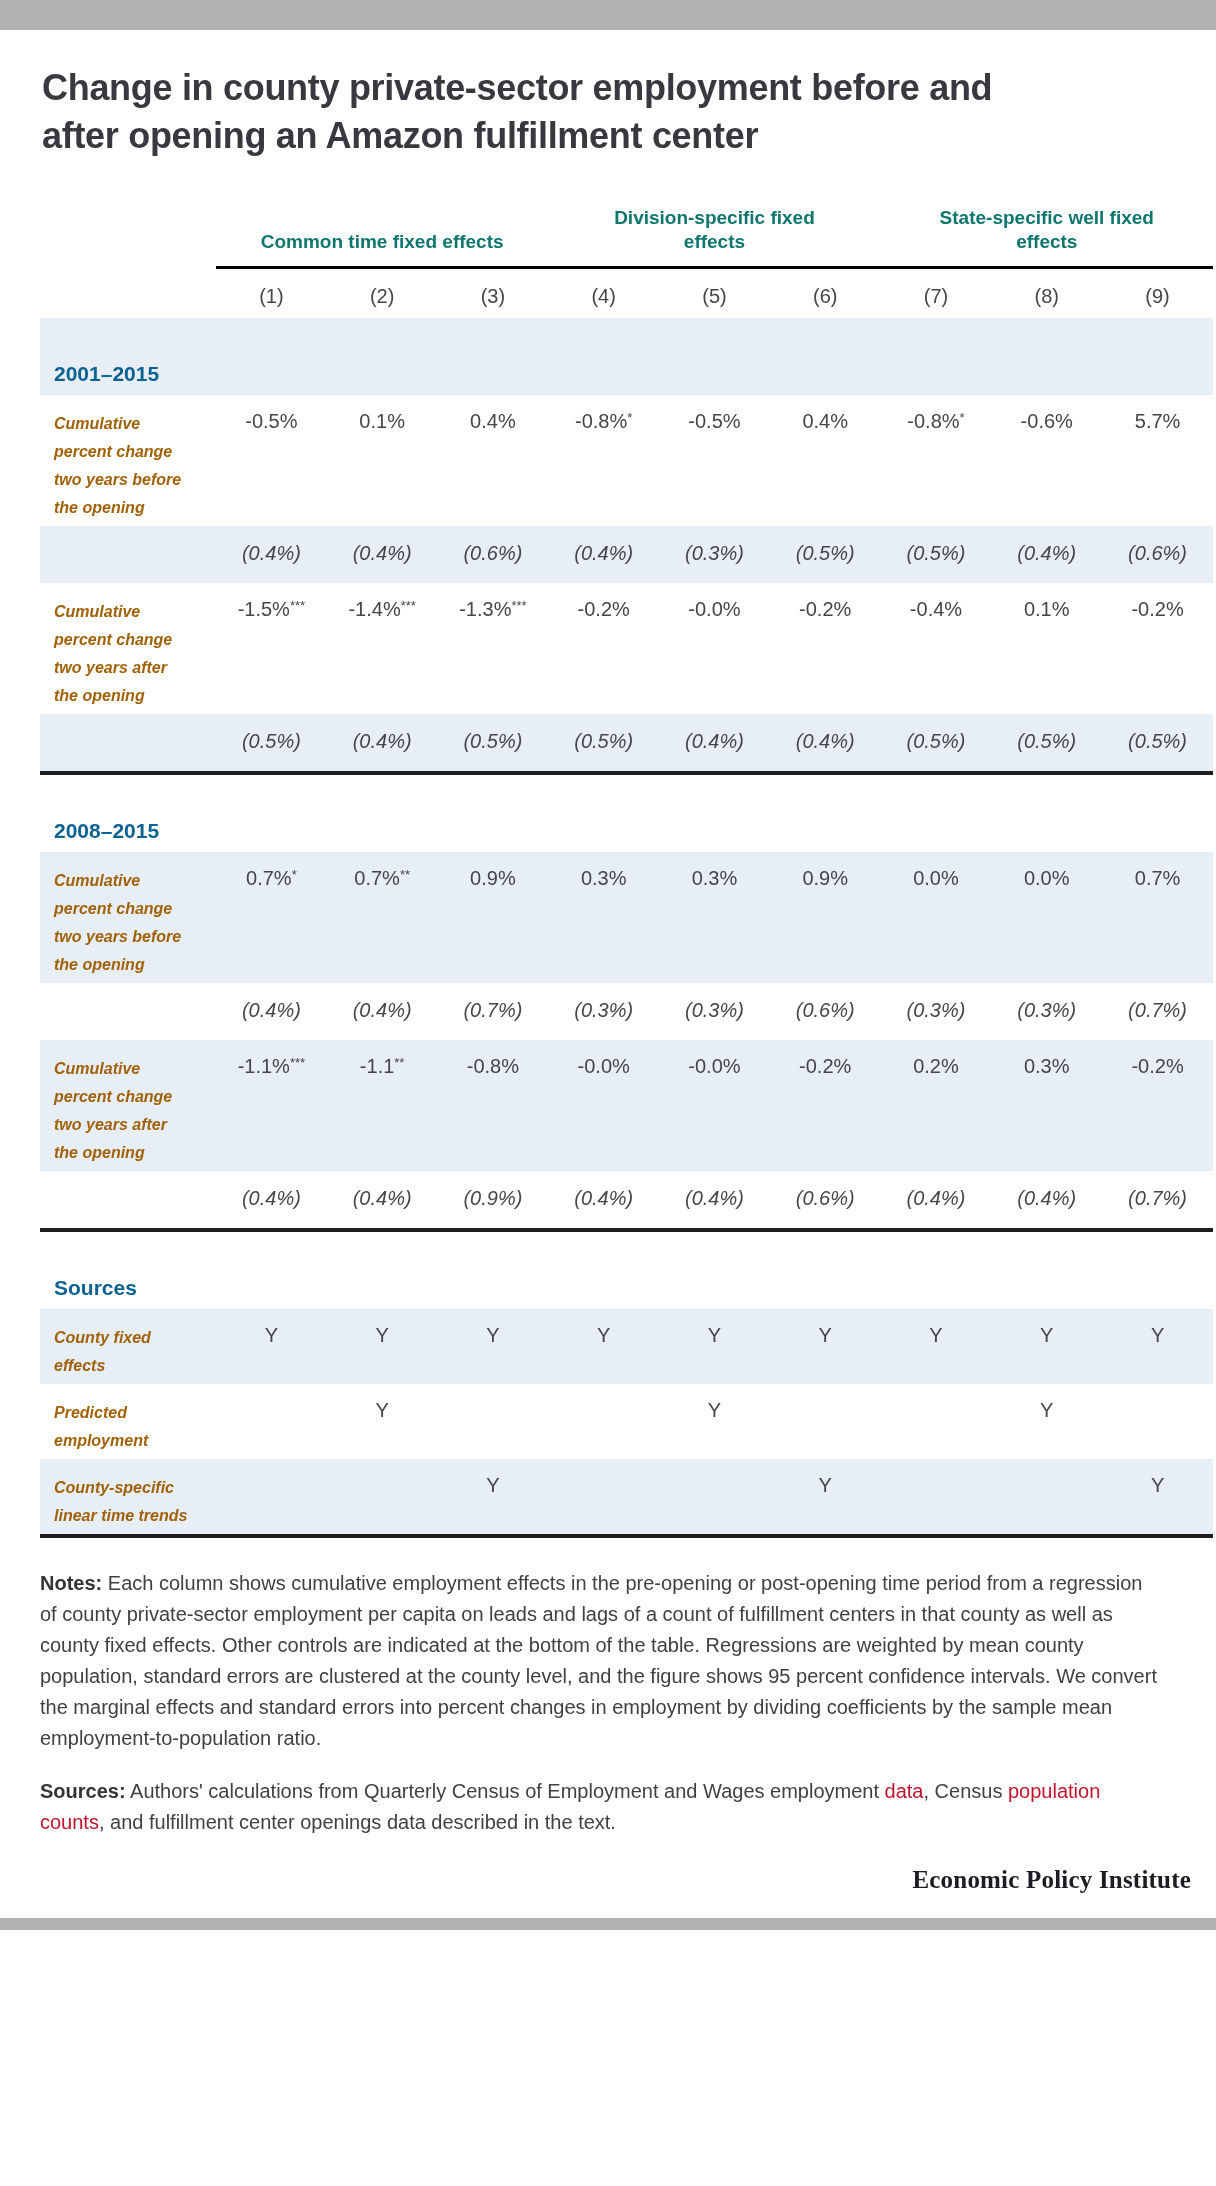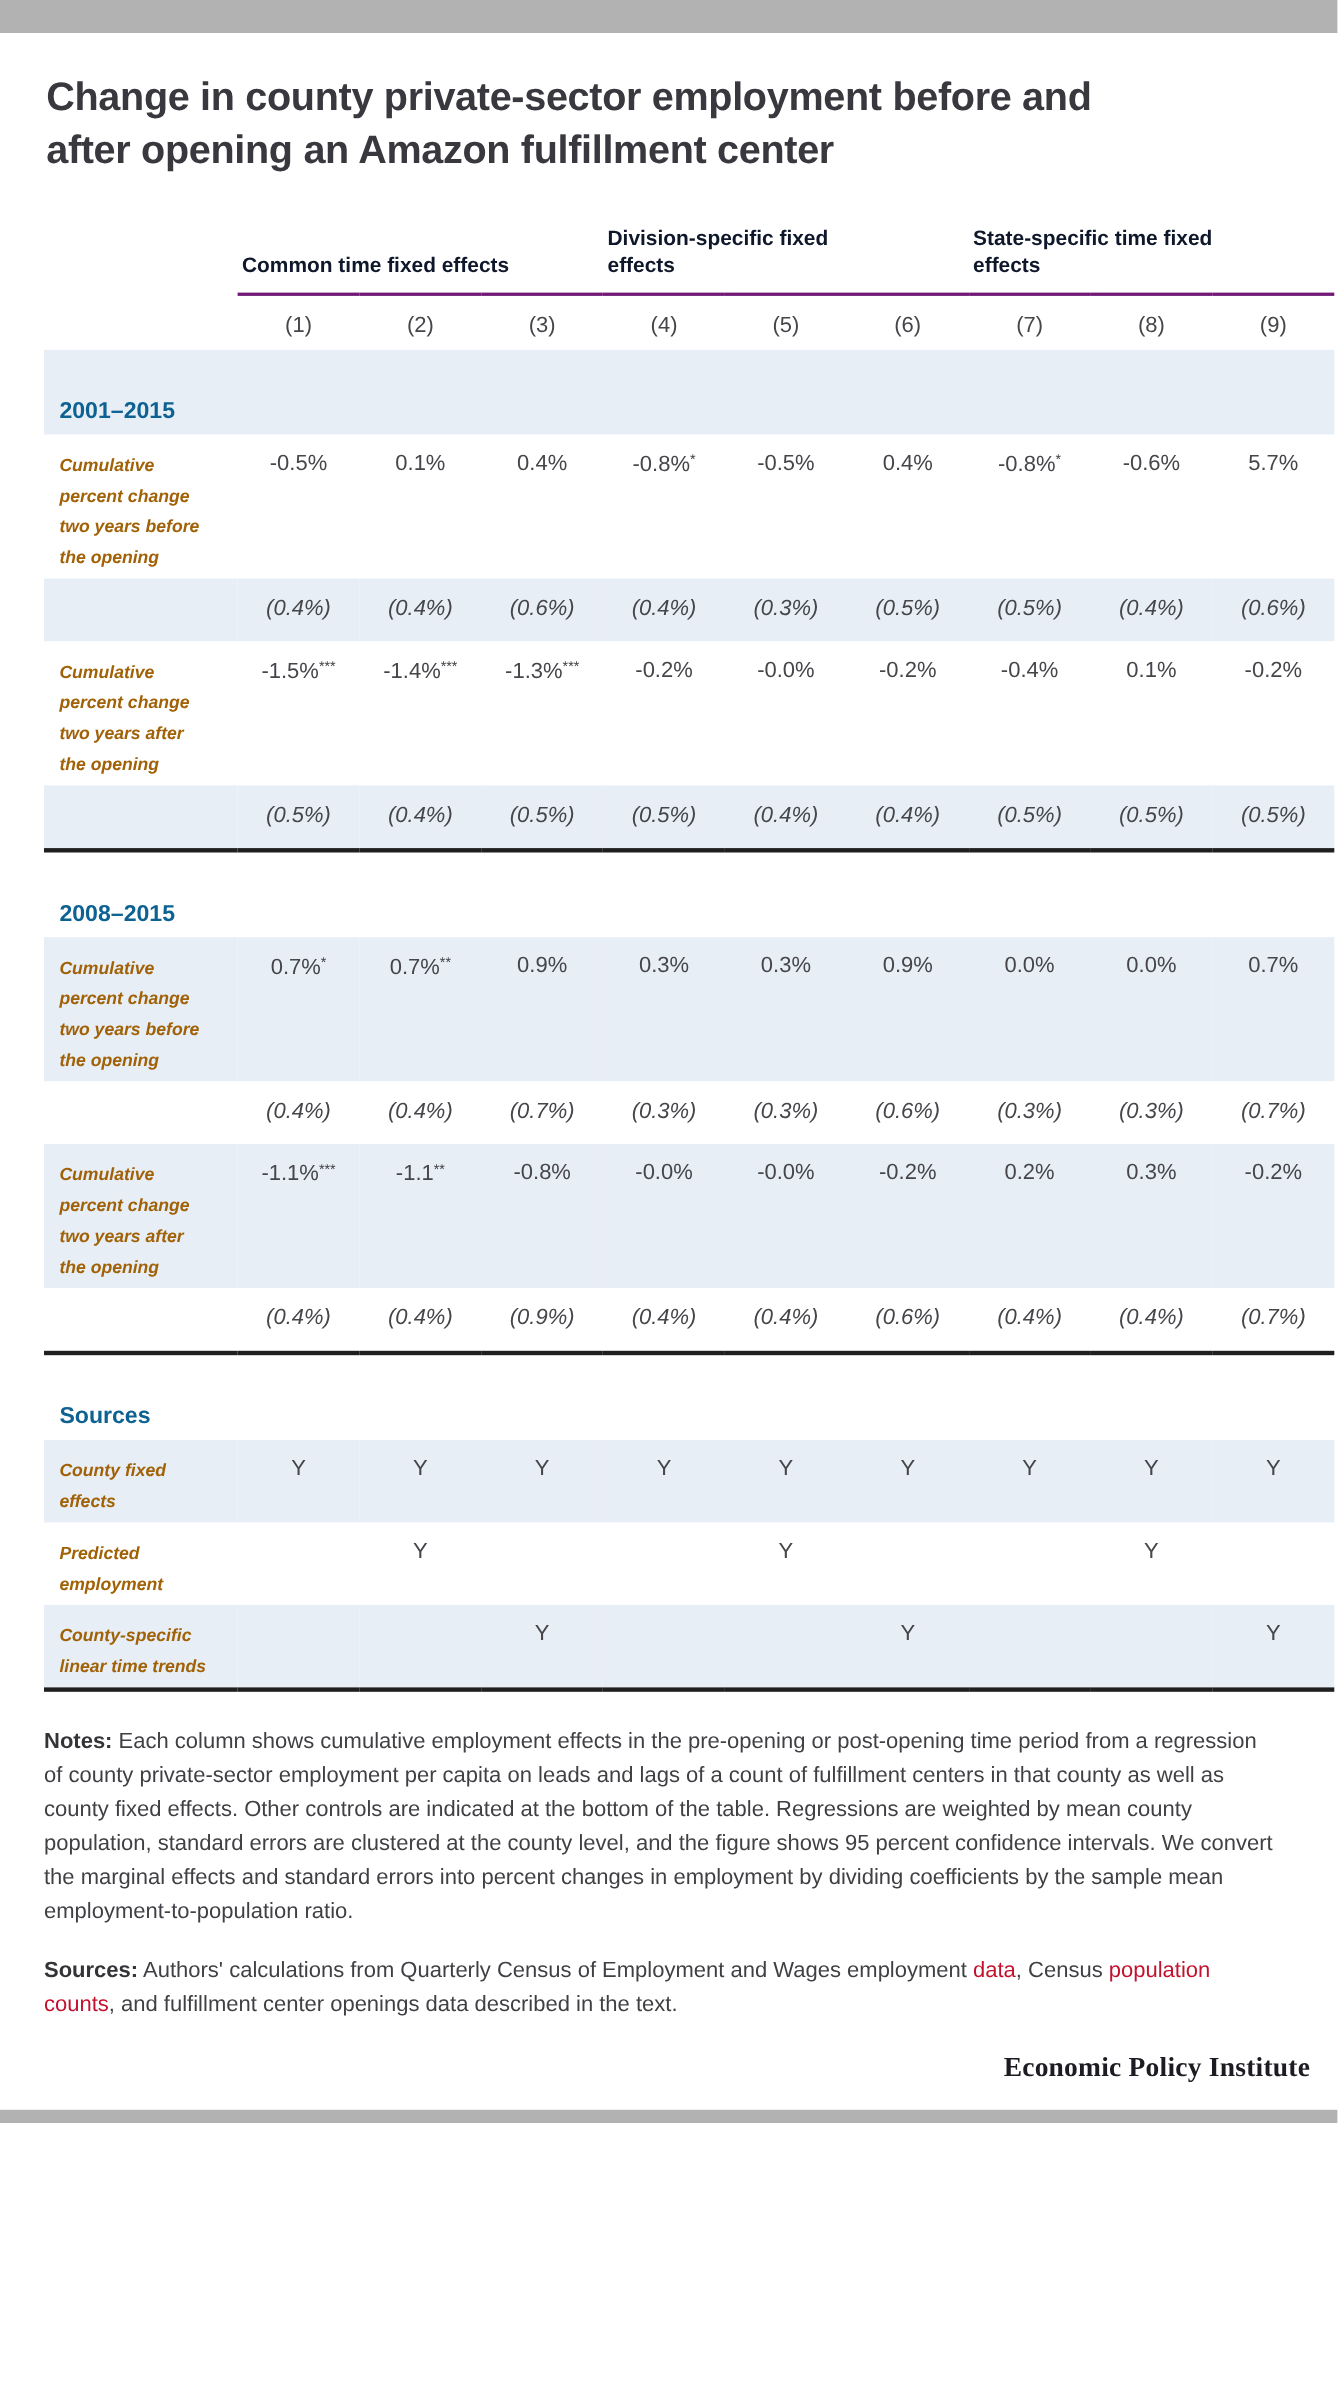--- a/index.html
+++ b/index.html
@@ -6,22 +6,22 @@
   body{width:1216px;font-family:"Liberation Sans",sans-serif;color:#3f3f44;}
   .top-bar{height:30px;background:#b2b2b2;}
   .bottom-bar{height:12px;background:#b2b2b2;}
   .page{width:1173px;margin:0 0 0 40px;}
   h1.title{font-size:36px;line-height:48px;font-weight:bold;color:#38383e;
            letter-spacing:-0.3px;margin:34px 0 10px 2px;width:1030px;}
   .subtitle{font-size:27px;color:#414147;margin:0 0 0 2px;line-height:34px;}
   table.results{border-collapse:collapse;table-layout:fixed;width:1173px;margin-top:46px;}
   col.lab-col{width:176px;}
   td{vertical-align:top;}
-  .group-head{color:#0f172a;font-weight:bold;font-size:19px;line-height:24px;
-              vertical-align:bottom;padding:0 4px 12px;border-bottom:3px solid #701a75;white-space:pre-line;}
+  .group-head{color:#0f766e;font-weight:bold;font-size:19px;line-height:24px;text-align:center;
+              vertical-align:bottom;padding:0 4px 12px;border-bottom:3px solid #000000;white-space:pre-line;}
   .corner-head{border-bottom:none;}
   .col-num{text-align:center;font-size:20px;color:#45454a;padding:16px 0 10px;vertical-align:middle;}
   .section-heading{font-size:21px;font-weight:bold;color:#0d6292;padding:44px 16px 9px 14px;}
   tr.shaded > td{background:#e7eef6;}
   .row-label{font-size:16px;font-weight:bold;font-style:italic;color:#a16207;line-height:28px;
              padding:15px 26px 4px 14px;}
   .val{font-size:20px;color:#45454a;text-align:center;padding:15px 0 6px;}
   .val sup{font-size:13px;vertical-align:6px;letter-spacing:0;}
   tr.stderr-row .val{font-style:italic;padding:16px 0 18px;}
   tr.control-row .val{padding:15px 0 12px;}
@@ -53,21 +53,21 @@
         <col>
         <col>
         <col>
     </colgroup>
     <thead>
         <tr>
           <td class="corner-head"></td>
           <td class="group-head" colspan="3">Common time fixed effects</td>
           <td class="group-head" colspan="3">Division-specific fixed
 effects</td>
-          <td class="group-head" colspan="3">State-specific time fixed
+          <td class="group-head" colspan="3">State-specific well fixed
 effects</td>
         </tr>
         <tr>
           <td></td>
           <td class="col-num">(1)</td>
           <td class="col-num">(2)</td>
           <td class="col-num">(3)</td>
           <td class="col-num">(4)</td>
           <td class="col-num">(5)</td>
           <td class="col-num">(6)</td>

